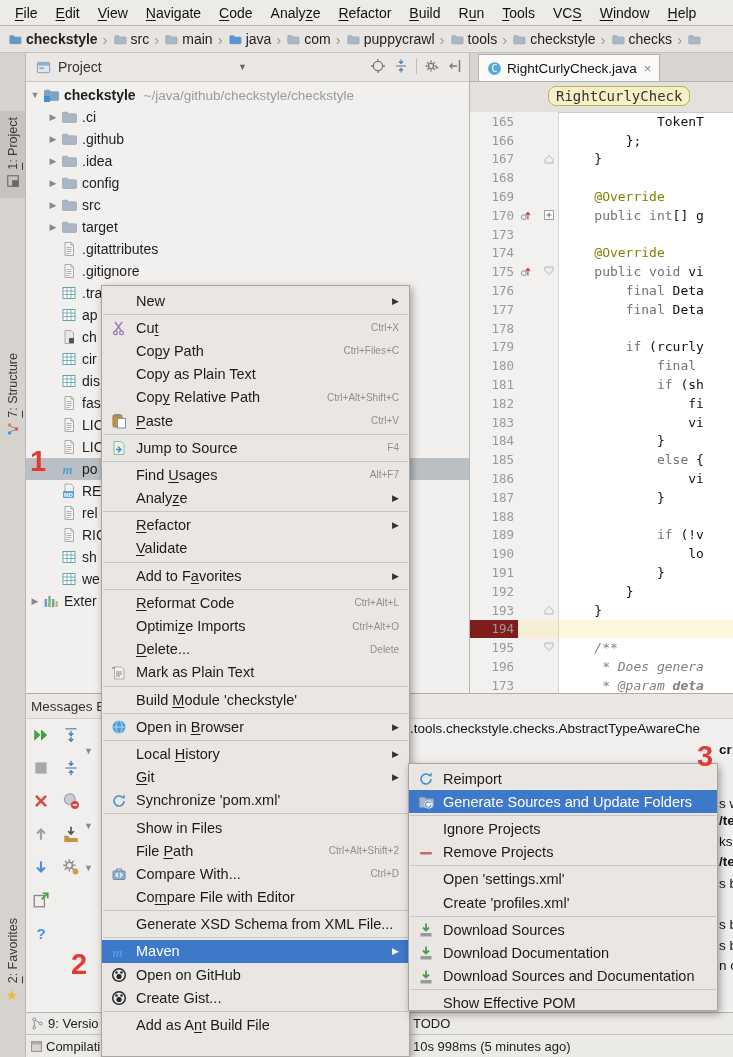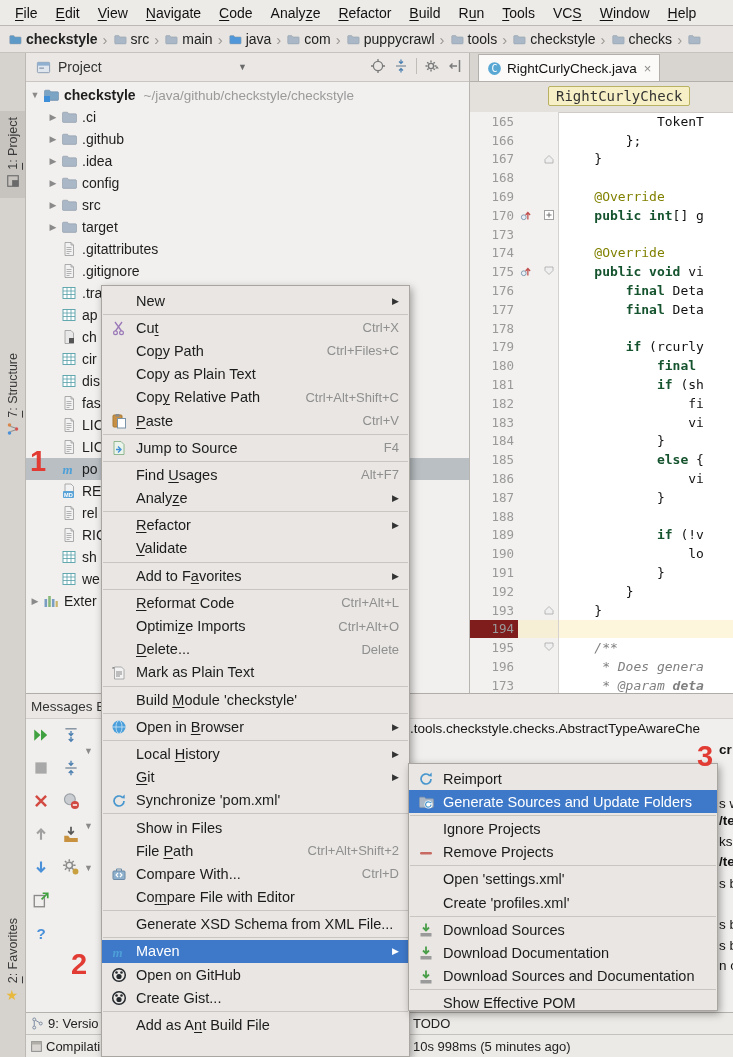--- a/index.html
+++ b/index.html
@@ -59,36 +59,36 @@
   #editor{position:absolute;left:470px;top:53px;width:263px;height:640px;background:#fff;overflow:hidden}
   #tabbar{height:28px;background:#d8d4d0;border-bottom:1px solid #b3afab;position:relative}
   #tab-active{position:absolute;left:8px;top:1px;height:27px;background:#fbfaf9;border:1px solid #b3afab;
               border-bottom:none;display:flex;align-items:center;padding:0 8px;box-sizing:border-box}
   #tab-title{font-size:13.5px;color:#111;margin-left:5px}
   #tab-close{font-size:13px;color:#8a8a8a;margin-left:7px}
   .tab-ico{width:15px;height:15px}
   .tab-ico svg{width:15px;height:15px;display:block}
   #chipbar{height:30px;background:#e4e1dd;border-bottom:1px solid #cfcbc7;position:relative}
   #chip{position:absolute;left:78px;top:4px;font-family:"DejaVu Sans Mono",monospace;font-size:14px;color:#333;
-        background:#f7f0c6;border:1px solid #b9b264;border-radius:2px;padding:1px 7px}
+        background:#f7f0c6;border:1px solid #b9b264;border-radius:8px;padding:1px 7px}
   #code{position:absolute;top:59px;left:0;right:0;bottom:0;font-family:"DejaVu Sans Mono",monospace;font-size:13px}
   .crow{height:18.8px;display:flex;align-items:center;position:relative}
   .crow.hl{background:#fdf6dc}
   .c-num{width:48px;padding-right:4px;color:#999;background:#f2f1ef;
          height:100%;box-sizing:border-box;flex:none;display:flex;align-items:center;justify-content:flex-end;font-size:12.5px}
   .crow.hl .c-num{background:#7f1d1d}
   .c-gut{width:40px;height:100%;background:#f2f1ef;border-right:1px solid #d5d2cf;flex:none;position:relative}
   .crow.hl .c-gut{background:#f7efd5}
   .g-ovr{position:absolute;left:2px;top:3px;width:12px;height:12px}
   .g-ovr svg{width:12px;height:12px;display:block}
   .g-fold{position:absolute;right:4px;top:4px;width:10px;height:10px}
   .g-fold svg{width:10px;height:10px;display:block}
   .c-text{white-space:pre;padding-left:4px;color:#111}
   .tk-p{color:#111}
-  .tk-k{color:#14532d;font-weight:bold}
+  .tk-k{color:#737373;font-weight:normal}
   .tk-a{color:#808000}
   .tk-c{color:#7f7f7f;font-style:italic}
   .tk-cb{color:#7f7f7f;font-style:italic;font-weight:bold}
 
   
   #messages{position:absolute;left:26px;top:693px;width:707px;height:319px;background:#f1efed;
             border-top:1px solid #b0aca8;box-sizing:border-box;overflow:hidden}
   #msg-header{height:24px;display:flex;align-items:center;padding-left:5px;font-size:13.5px;color:#333;
               background:#eae7e4;border-bottom:1px solid #d2cecb}
   #msg-toolbar{position:absolute;left:0;top:24px;bottom:0;width:78px;border-right:1px solid #d2cecb}
@@ -115,21 +115,21 @@
 
   
   .popup{position:absolute;background:#e9e6e3;border:1px solid #a9a5a1;box-shadow:2px 3px 8px rgba(0,0,0,.35);
          box-sizing:border-box;padding:3px 0;overflow:hidden}
   #ctxmenu{left:101px;top:285px;width:309px;height:772px;z-index:50}
   #submenu{left:408px;top:763px;width:310px;height:248px;z-index:60}
   .mi{height:23.2px;display:flex;align-items:center;position:relative;padding:0 10px 0 34px;
       font-size:14.5px;color:#1c1c1c;white-space:nowrap;box-sizing:border-box}
   .mi .mi-ico{position:absolute;left:9px;top:4px;width:16px;height:16px}
   .mi .mi-ico svg{width:16px;height:16px;display:block}
-  .mi .sc{margin-left:auto;color:#8f8f8f;font-size:13px}
+  .mi .sc{margin-left:auto;color:#8f8f8f;font-size:10px}
   .mi .sub-arrow{margin-left:auto;font-size:9px;color:#333}
   .mi.hl{background:#3e78c8;color:#fff}
   .mi.hl .sub-arrow{color:#fff}
   .msep{height:1px;background:#c9c5c1;margin:1.5px 1px}
 
   
   .ann{position:absolute;z-index:100;color:#e13b34;font-size:29px;font-weight:bold;font-family:"Liberation Sans",sans-serif}
 </style>
 </head>
 <body>

